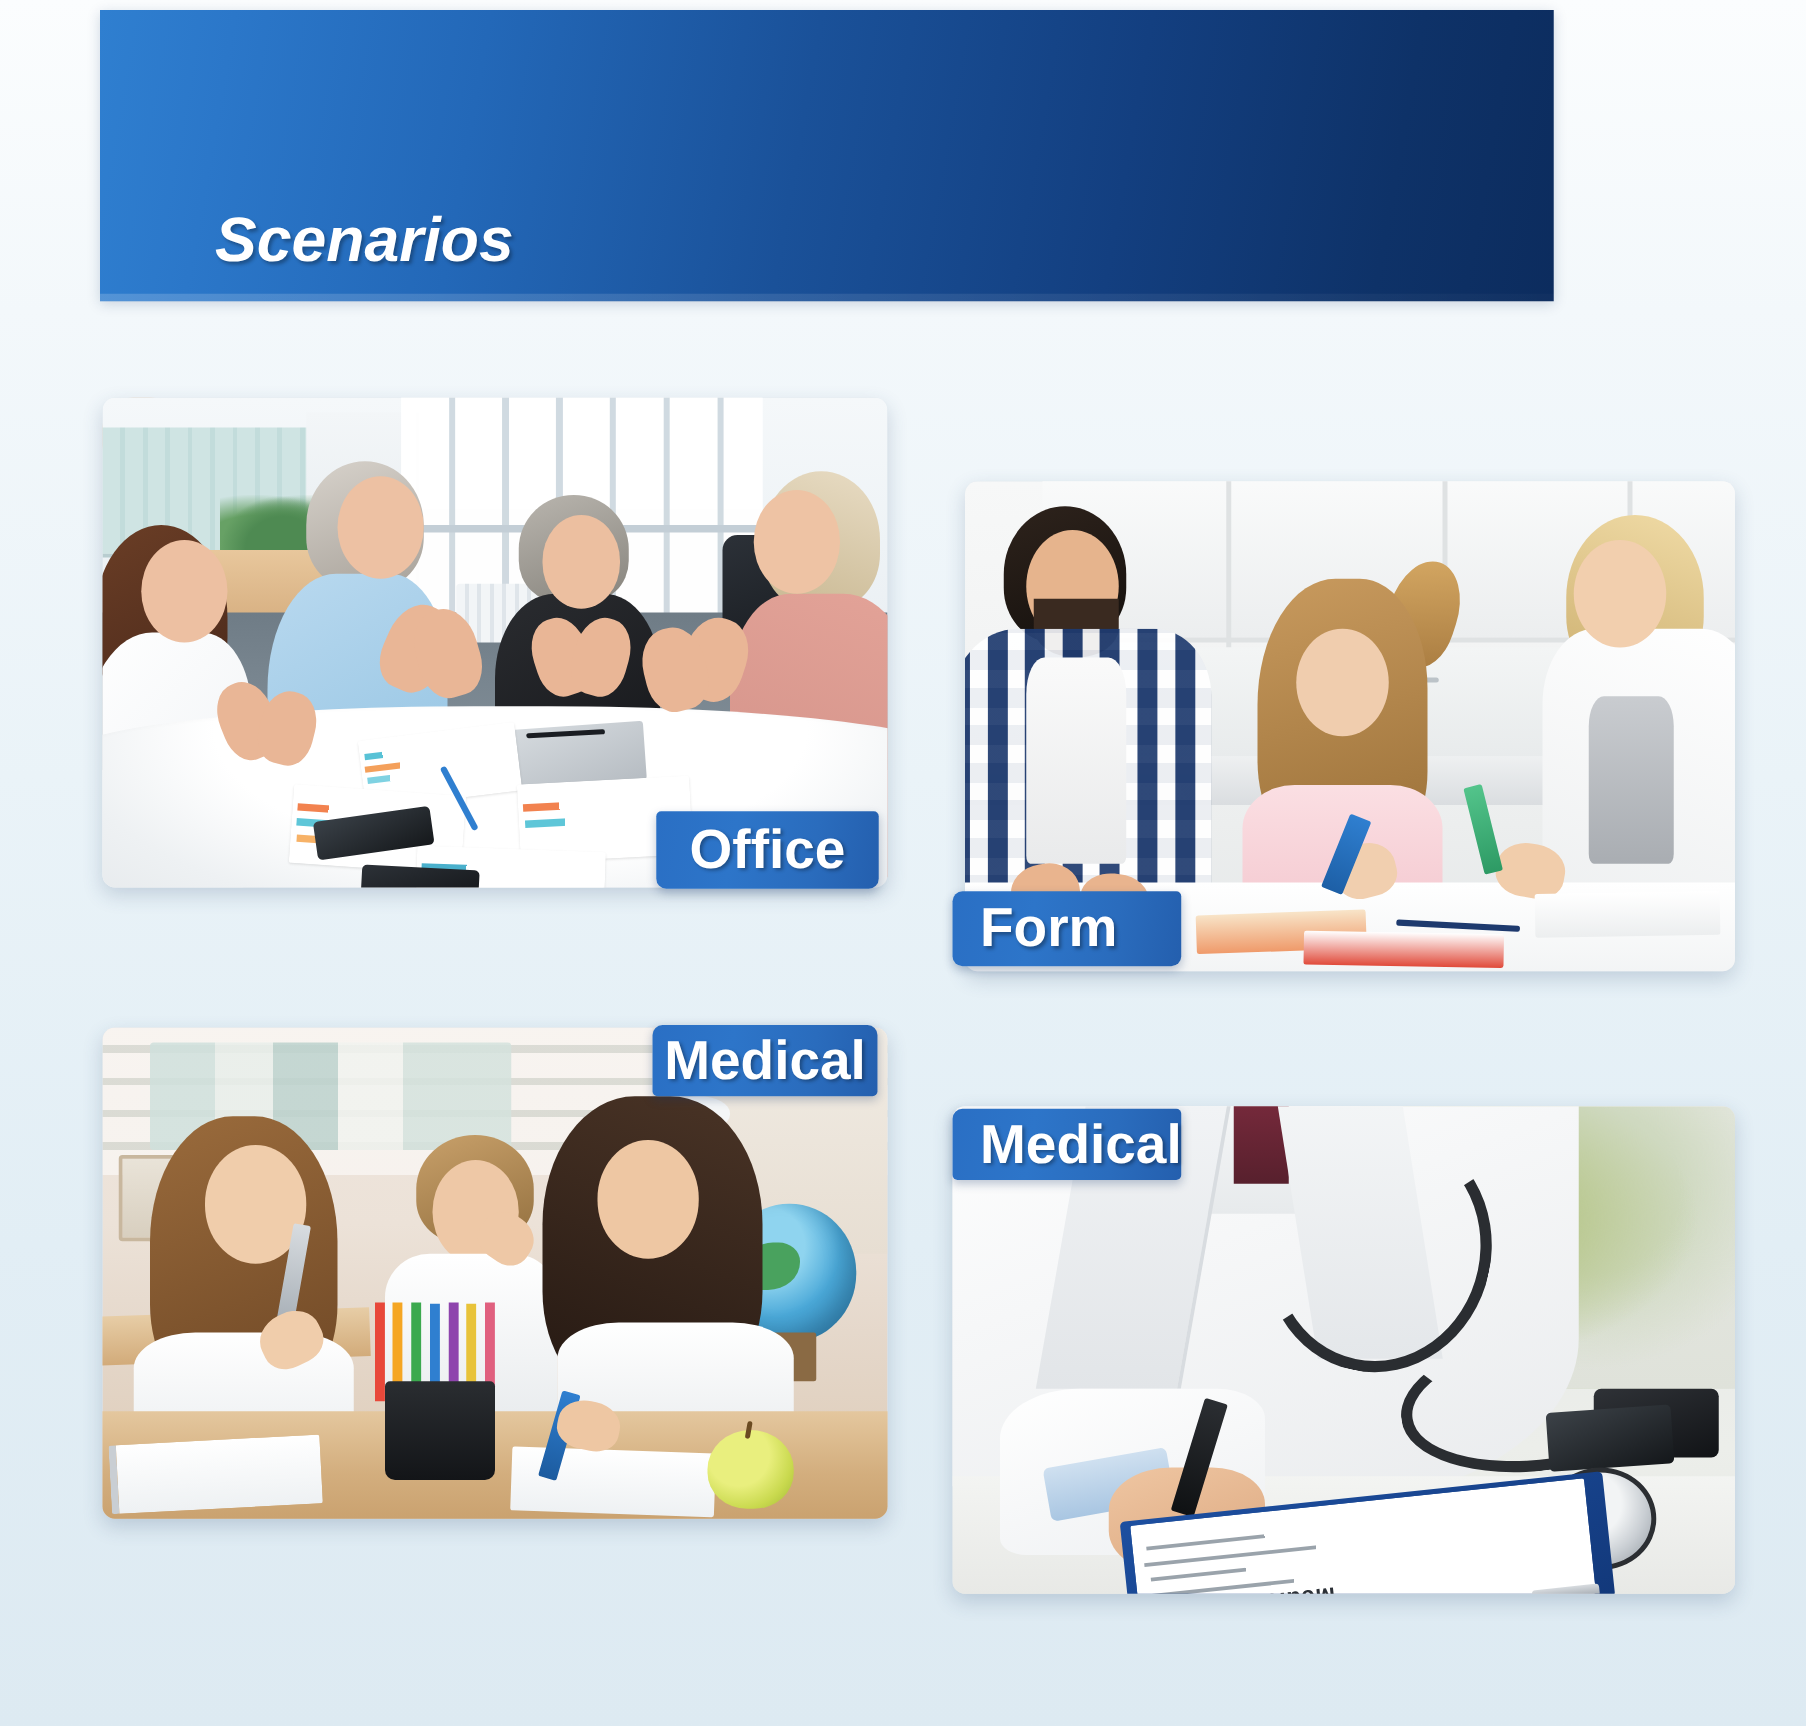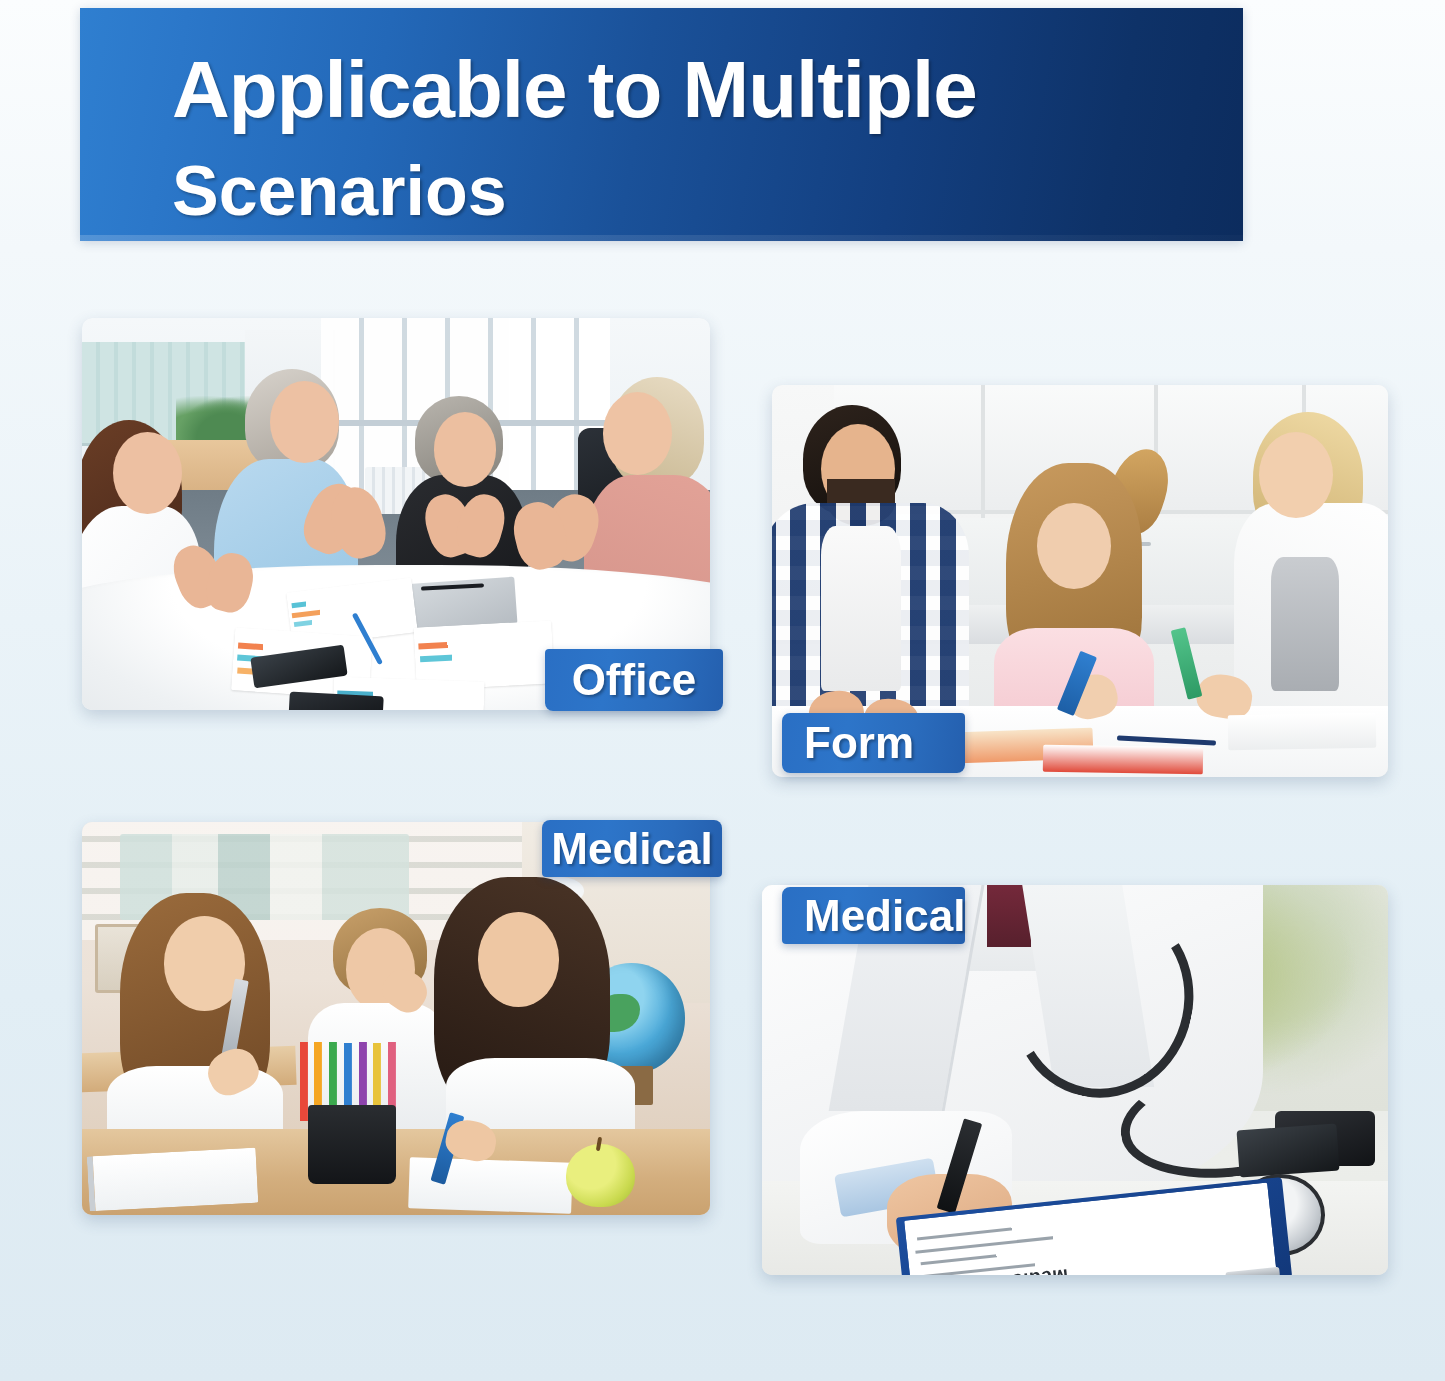--- a/index.html
+++ b/index.html
@@ -42,23 +42,24 @@
     white-space: nowrap;
     line-height: 1;
   }
   .header-line-1 {
     left: 92px;
     top: 42px;
     font-size: 80px;
   }
   .header-line-2 {
     left: 92px;
-    top: 148px;
-    font-size: 70px;
+    top: 159px;
+    font-size: 50px;
     letter-spacing: 0px;
+    font-style: italic;
   }
 
   
   .photo-card {
     position: absolute;
     overflow: hidden;
     border-radius: 10px;
     box-shadow: 0 6px 16px rgba(40, 70, 110, 0.20);
     background: #dfe8ee;
   }
@@ -458,32 +459,30 @@
     color: #ffffff;
     font-weight: bold;
     font-size: 44px;
     letter-spacing: 0px;
     text-shadow: 2px 2px 3px rgba(0,0,0,0.32);
     background: linear-gradient(100deg,#2a6fc4 0%, #2d75c9 35%, #2a6cbd 70%, #245fae 100%);
     box-shadow: 0 3px 8px rgba(20, 55, 105, .28);
     padding: 0 22px;
     box-sizing: border-box;
     white-space: nowrap;
-    margin-left: 20px;
   }
   #badge-office   { left: 525px; top: 649px;  width: 178px; height: 62px; justify-content: center; border-radius: 4px 4px 8px 8px; }
   #badge-home     { left: 762px; top: 713px;  width: 183px; height: 60px; justify-content: flex-start; border-radius: 8px 4px 8px 8px; }
   #badge-school   { left: 522px; top: 820px;  width: 180px; height: 57px; justify-content: center; border-radius: 8px 8px 4px 4px; }
   #badge-hospital { left: 762px; top: 887px;  width: 183px; height: 57px; justify-content: flex-start; border-radius: 8px 4px 4px 4px; }
 </style>
 </head>
 <body>
 
 <div class="header-banner">
-  <div class="header-line header-line-1">Applicable to Multiple</div>
   <div class="header-line header-line-2">Scenarios</div>
 </div>
 
 <div class="photo-card" id="card-office">
   <div class="photo-inner sc-office">
     <div class="sc-office-bg"></div>
     <div class="left-glass"></div>
     <div class="partition"></div>
     <div class="plant"></div>
     <div class="sofa"></div>

